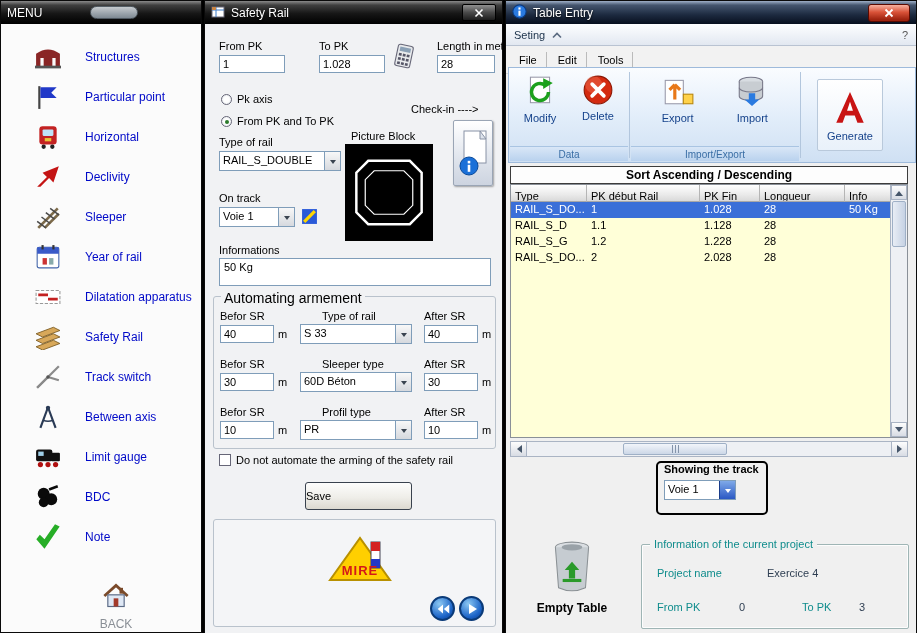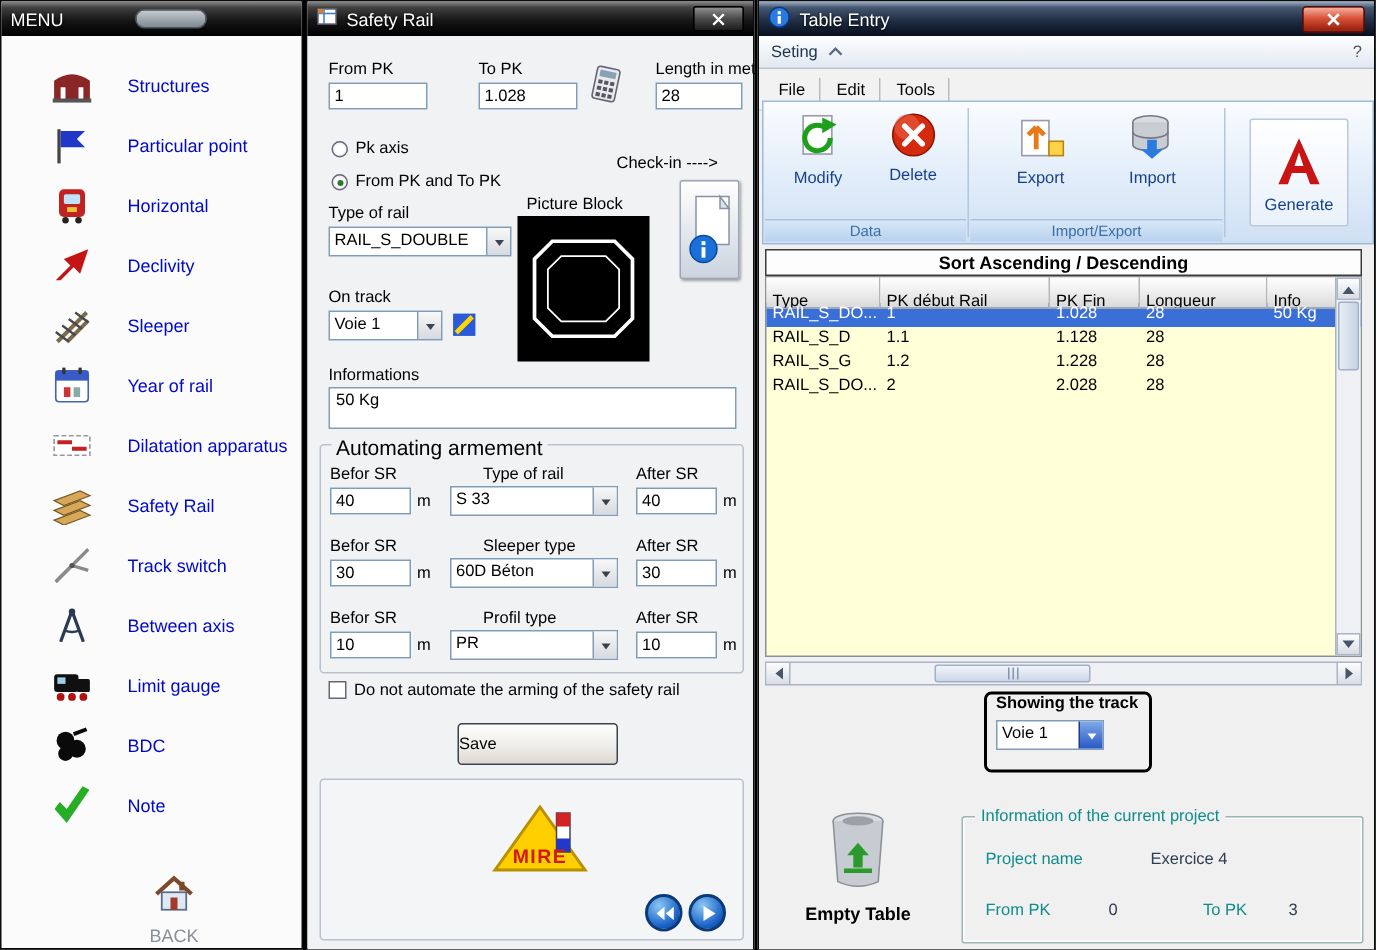--- a/index.html
+++ b/index.html
@@ -83,21 +83,21 @@
   .rbtn { width:56px; display:flex; flex-direction:column; align-items:center; gap:2px; padding-top:2px; }
   .rlabel { color:#15428b; font-size:11px; white-space:nowrap; }
   .rbtn-generate { border:1px solid #b9c9db; border-radius:2px; background:linear-gradient(#ffffff,#e9f1fa);
     height:72px; justify-content:center; width:66px; }
   .sort-header { position:absolute; left:4px; top:142px; width:398px; height:18px; border:1px solid #3c3c3c;
     background:#fdfdfd; font-weight:bold; font-size:12px; text-align:center; line-height:16px; }
   .grid { position:absolute; left:4px; top:160px; width:398px; height:254px; border:1px solid #8a9098;
     background:#ffffd8; }
   .grid-head { display:flex; height:17px; }
   .gh-cell { background:linear-gradient(#ffffff,#eaeaea 60%,#d9d9d9); border-right:1px solid #b5b5b5;
-    border-bottom:1px solid #a8a8a8; padding:10px 4px; font-size:11px; overflow:hidden; white-space:nowrap; }
+    border-bottom:1px solid #a8a8a8; padding:5px 4px; font-size:11px; overflow:hidden; white-space:nowrap; }
   .grow { display:flex; height:16px; }
   .grow.sel { background:#3a6fd8; color:#fff; }
   .gcell { padding:1px 4px; overflow:hidden; white-space:nowrap; font-size:11px; }
   .vscroll { position:absolute; right:0; top:0; width:17px; height:252px; background:#eef0f4;
     border-left:1px solid #aab4c4; display:flex; flex-direction:column; }
   .sb-btn { height:15px; width:100%; background:linear-gradient(#fdfdfd,#d8dce4); border:1px solid #aab4c4;
     display:flex; align-items:center; justify-content:center; }
   .vthumb { height:46px; margin:1px; background:linear-gradient(90deg,#e8edf5,#c6d2e4); border:1px solid #9fb0c6; border-radius:2px; }
   .hscroll { position:absolute; left:4px; top:417px; width:398px; height:16px; background:#eef0f4;
     border:1px solid #aab4c4; display:flex; align-items:stretch; }
@@ -479,21 +479,21 @@
       <span class="seting-help">?</span>
     </div>
 
     <div class="menubar">
       <span class="menubar-item">File</span>
       <span class="menubar-item">Edit</span>
       <span class="menubar-item">Tools</span>
     </div>
 
     <div class="ribbon">
-      <div class="rgroup" style="width:134px">
+      <div class="rgroup" style="width:118px">
         <div class="rg-btns">
           <div class="rbtn">
             <span><svg width="34" height="34" viewBox="0 0 32 32">
                   <rect x="7" y="3" width="18" height="24" fill="#fff" stroke="#99a"></rect>
                   <path d="M24 17a8 8 0 1 1-3-6.3" fill="none" stroke="#1ca01c" stroke-width="3.2"></path>
                   <polygon points="19,4 28,8.5 19,14" fill="#1ca01c"></polygon>
                 </svg></span>
             <span class="rlabel">Modify</span>
           </div>
           <div class="rbtn">

